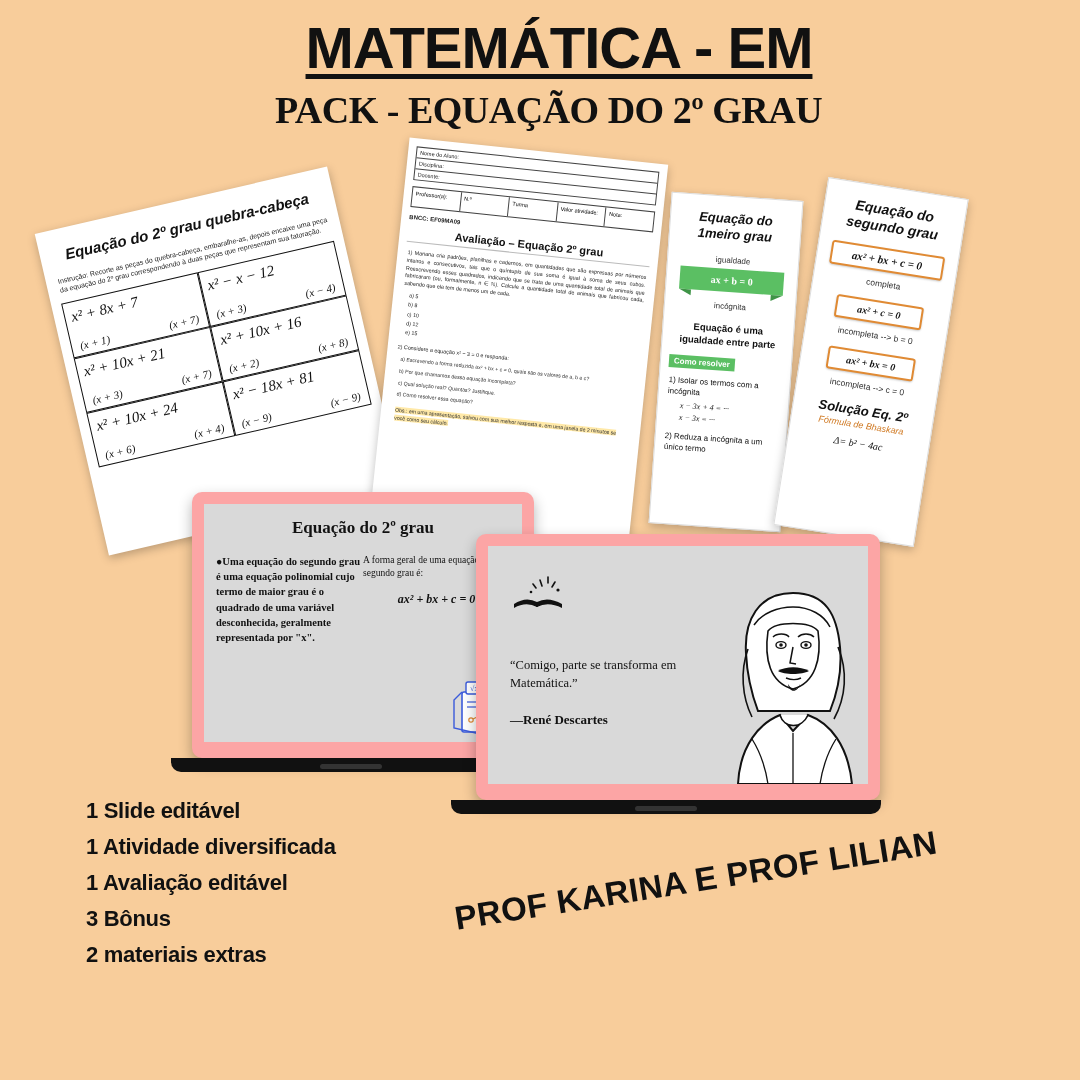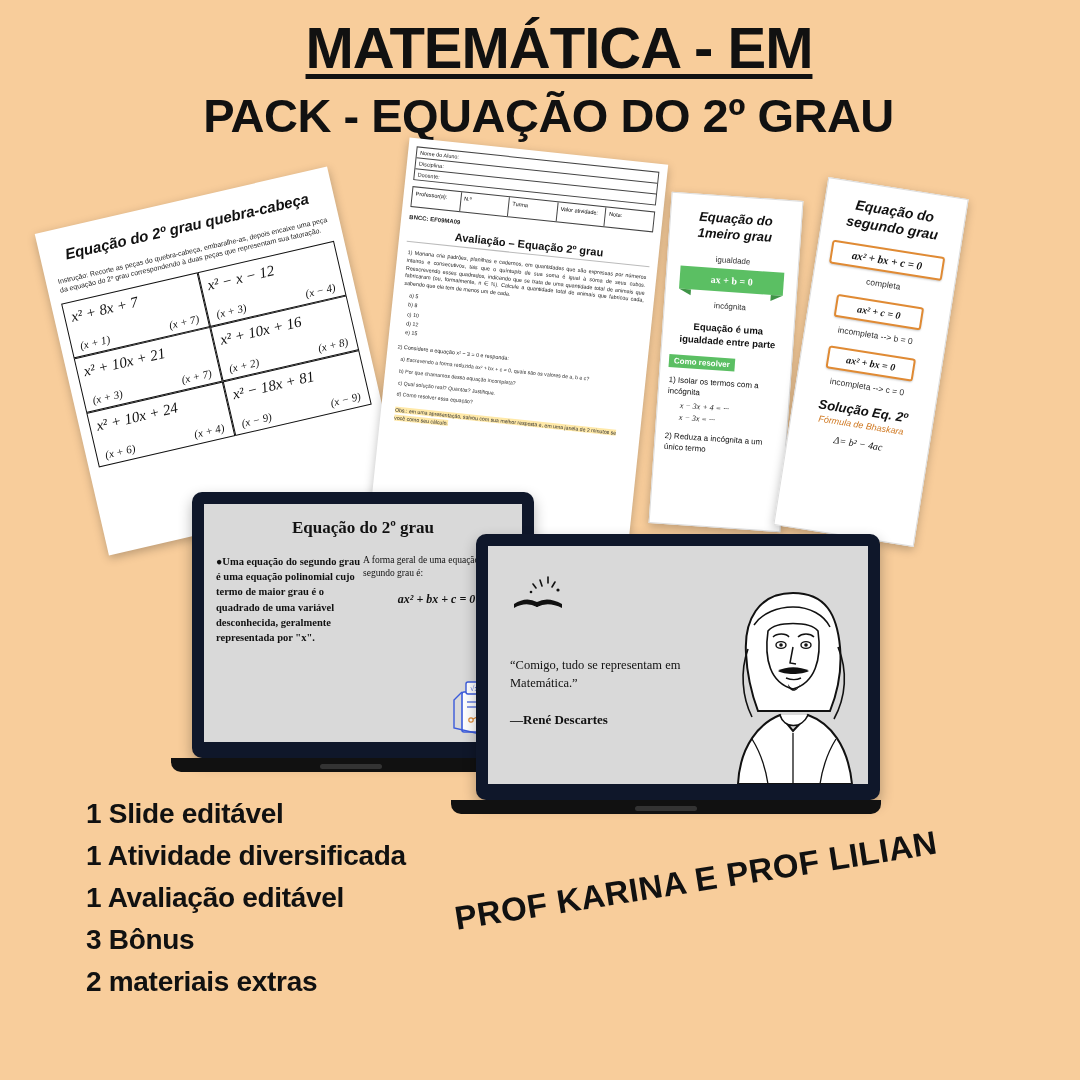--- a/index.html
+++ b/index.html
@@ -11,21 +11,21 @@
   .stage{position:absolute;inset:0;}
 
   
   .title-main{
     position:absolute;left:0;right:0;top:14px;text-align:center;
     font-size:58px;font-weight:bold;letter-spacing:-1px;color:#111;
     text-decoration:underline;text-underline-offset:6px;text-decoration-thickness:5px;margin-left:38px;
   }
   .title-sub{
     position:absolute;left:17px;right:0;top:88px;text-align:center;
-    font-size:47px;font-weight:bold;letter-spacing:-0.5px;color:#111;
+    font-size:38px;font-weight:bold;letter-spacing:-0.5px;color:#111;font-family:Liberation Serif, serif;
   }
 
   
   .sheet{
     position:absolute;background:#fff;
     box-shadow:0 3px 10px rgba(0,0,0,.25);
     overflow:hidden;
   }
 
   
@@ -136,21 +136,21 @@
   #sheet-mark2 .cap{text-align:center;font-size:8.5px;color:#333;margin-top:7px;}
   #sheet-mark2 .sol{
     margin:12px 6px 0 6px;text-align:center;font-size:13px;font-weight:bold;font-style:italic;color:#111;
   }
   #sheet-mark2 .bhask{text-align:center;font-size:9px;color:#d07a24;font-style:italic;margin-top:2px;}
   #sheet-mark2 .delta{text-align:center;font-family:"Liberation Serif",serif;font-size:10px;font-style:italic;margin-top:8px;color:#111;}
 
   
   .laptop{position:absolute;}
   .laptop .lid{
-    background:#0f172a;border-radius:10px;padding:12px 12px 16px 12px;
+    background:#fca5a5;border-radius:10px;padding:12px 12px 16px 12px;
     box-shadow:0 6px 14px rgba(0,0,0,.3);
   }
   .laptop .screen{background:#d9d9d9;overflow:hidden;position:relative;}
   .laptop .base{
     height:14px;background:#111;border-radius:0 0 10px 10px;
     margin:0 auto;position:relative;
   }
   .laptop .notch{
     position:absolute;left:50%;transform:translateX(-50%);bottom:3px;
     width:62px;height:5px;background:#333;border-radius:3px;
@@ -189,21 +189,21 @@
   .quote{
     font-family:"Liberation Serif",serif;font-size:12.5px;color:#111;line-height:1.45;margin-top:38px;
   }
   .quote-author{
     font-family:Liberation Serif, serif;font-size:13px;font-weight:bold;color:#111;margin-top:20px;
   }
 
   
   .features{position:absolute;left:46px;top:782px;}
   .features li{
-    list-style:none;font-size:28px;font-weight:bold;color:#111;margin:0 0 10px 0;
+    list-style:none;font-size:22px;font-weight:bold;color:#111;margin:0 0 10px 0;
     letter-spacing:-0.3px;
   }
 
   
   .authors{
     position:absolute;left:452px;top:900px;width:620px;
     transform:rotate(-9deg);transform-origin:0 0;
     font-size:33px;font-weight:bold;color:#111;letter-spacing:0.5px;
     white-space:nowrap;
   }
@@ -346,21 +346,21 @@
       <div class="screen">
         <div class="slide-b">
           <div class="slide-b-left">
             <svg width="56" height="40" viewBox="0 0 56 40">
               <path d="M4 30 Q16 22 27 28 Q38 22 52 30 L52 34 Q38 27 27 33 Q16 27 4 34 Z" fill="#111"></path>
               <path d="M27 28 L27 33" stroke="#111" stroke-width="1.4"></path>
               <path d="M30 6 L32 12 M38 3 L38 9 M45 8 L42 13 M23 10 L26 14" stroke="#111" stroke-width="1.6" stroke-linecap="round"></path>
               <circle cx="48" cy="16" r="1.6" fill="#111"></circle>
               <circle cx="21" cy="18" r="1.3" fill="#111"></circle>
             </svg>
-            <div class="quote">“Comigo, tudo se representam em Matemática.”</div>
+            <div class="quote">“Comigo, parte se transforma em Matemática.”</div>
             <div class="quote-author">—René Descartes</div>
           </div>
           <div class="slide-b-right">
             <svg width="150" height="205" viewBox="0 0 150 205">
 
               <path d="M75 14 C40 14 26 42 28 74 C29 96 34 116 40 132 L112 132 C120 112 124 90 122 68 C119 36 108 14 75 14 Z" fill="#fff" stroke="#111" stroke-width="2"></path>
               <path d="M30 70 C22 92 24 118 34 138" fill="none" stroke="#111" stroke-width="1.6"></path>
               <path d="M120 68 C130 92 128 118 116 140" fill="none" stroke="#111" stroke-width="1.6"></path>
               <path d="M36 46 C44 34 60 28 75 28 C92 28 106 36 112 48" fill="none" stroke="#111" stroke-width="1.5"></path>
 

